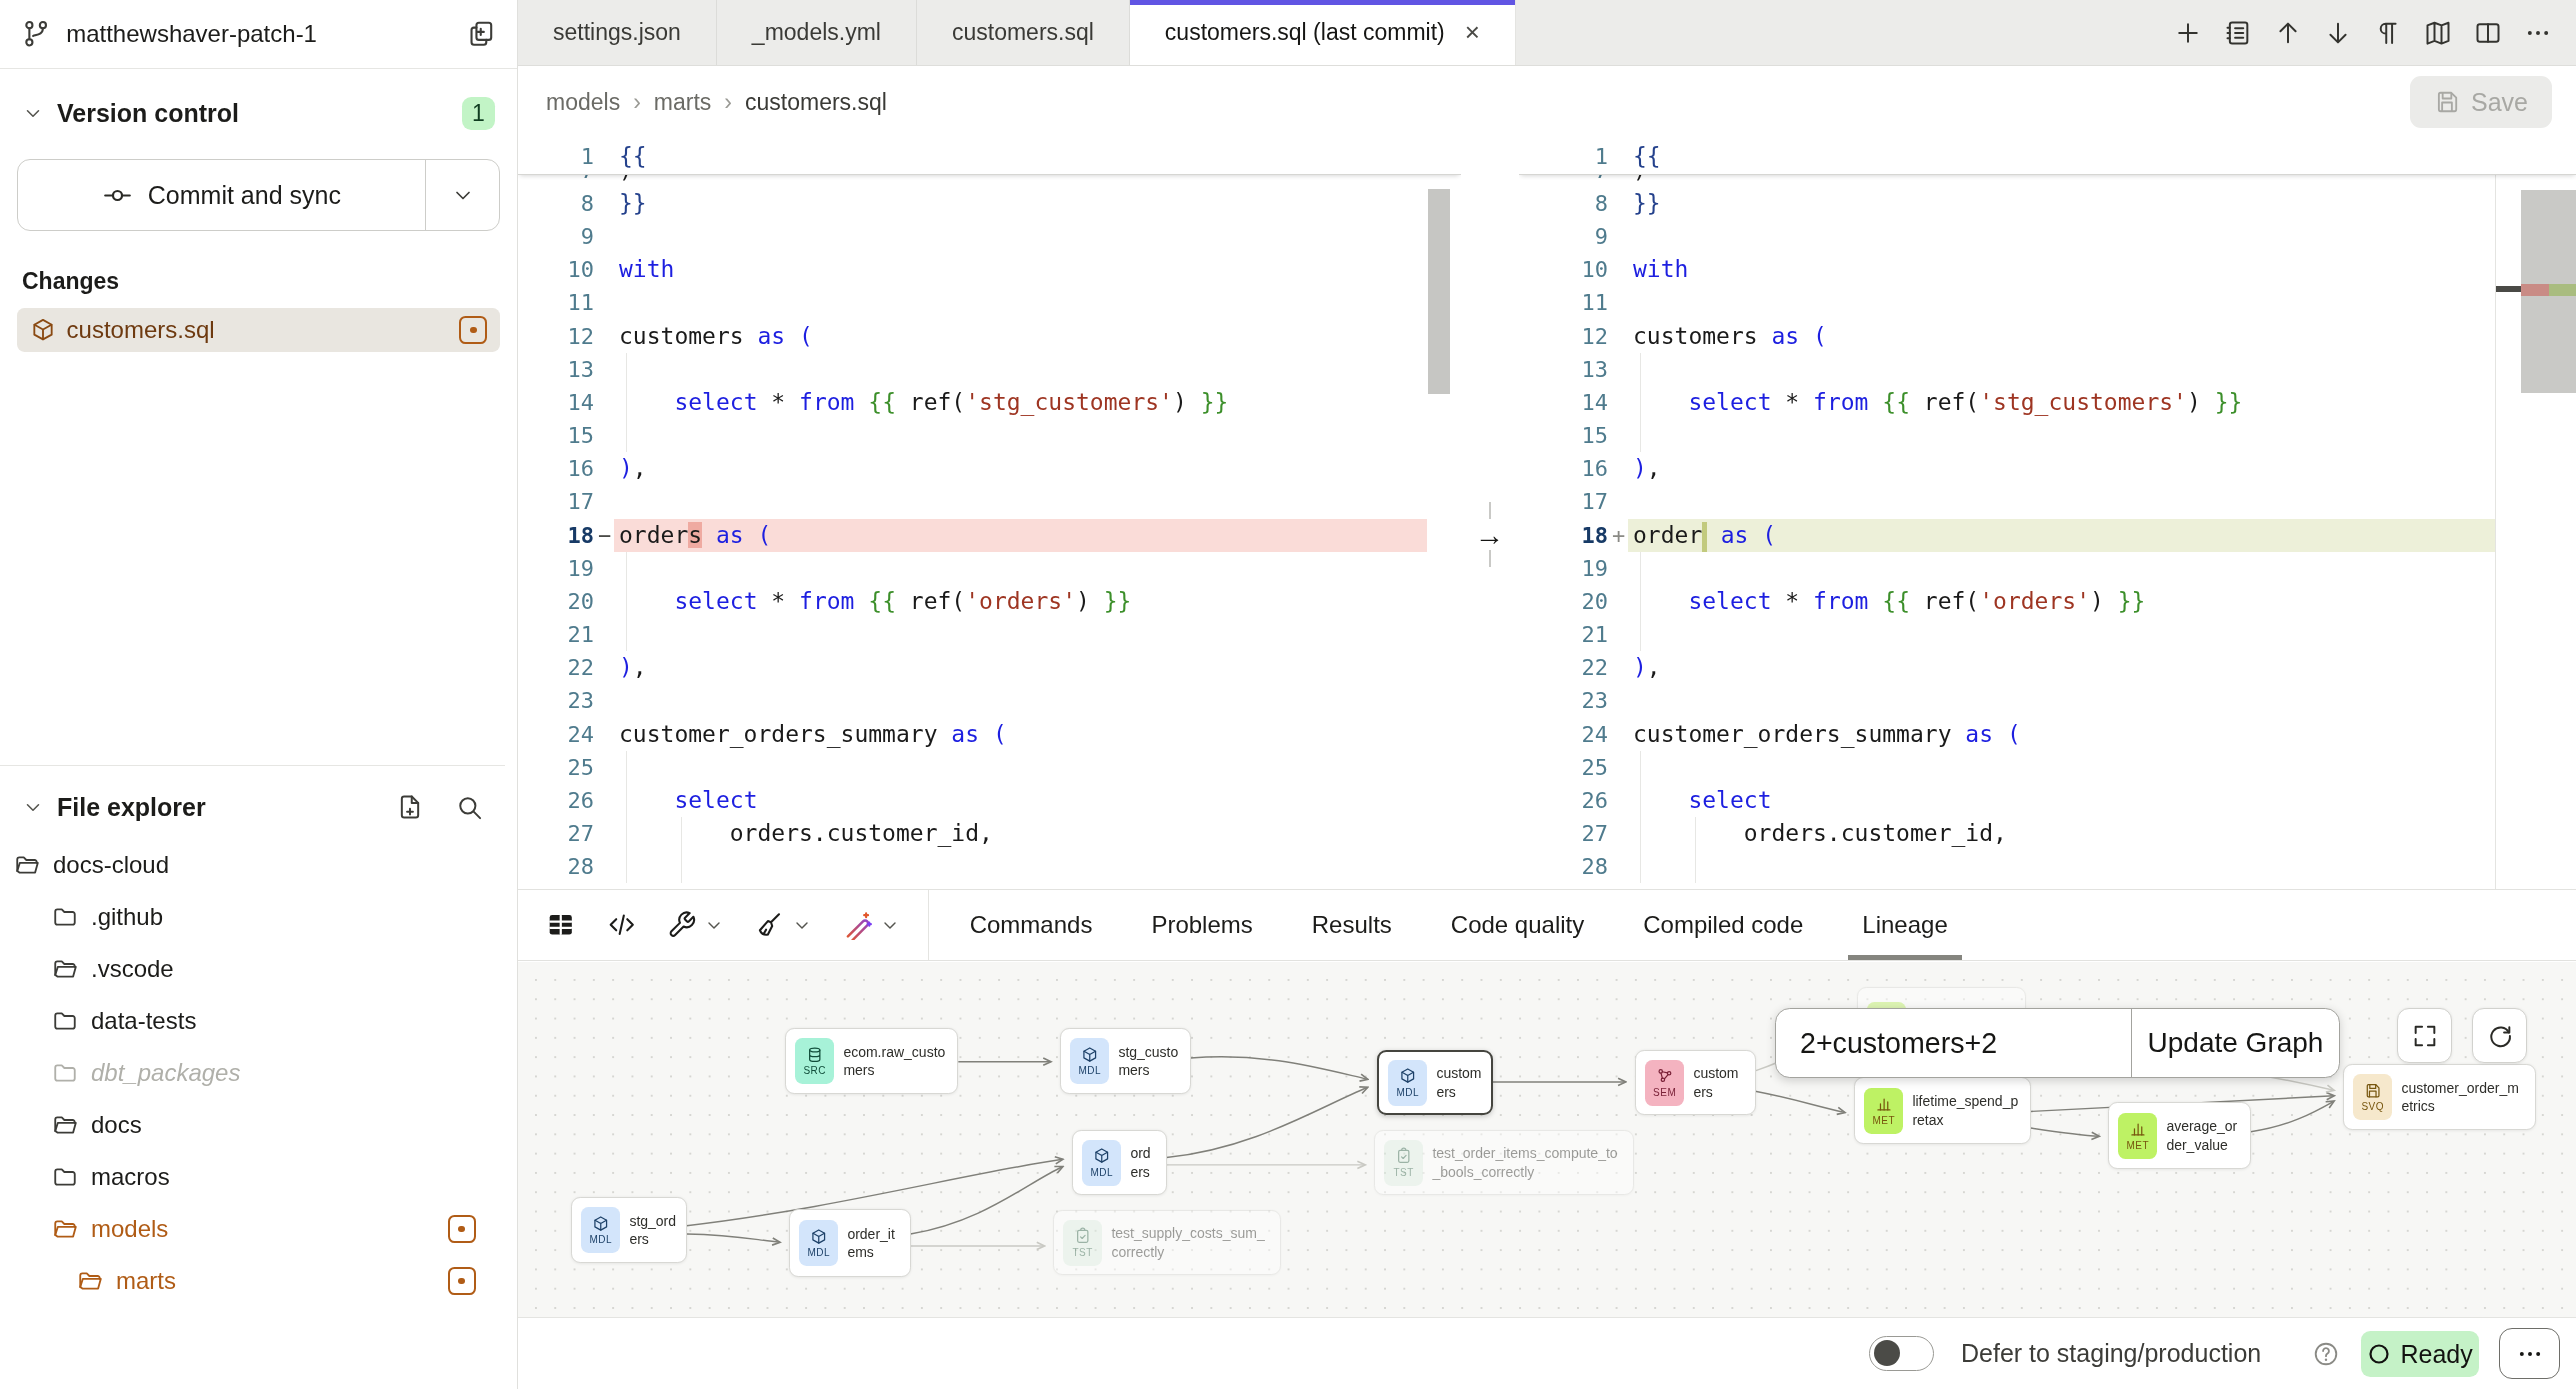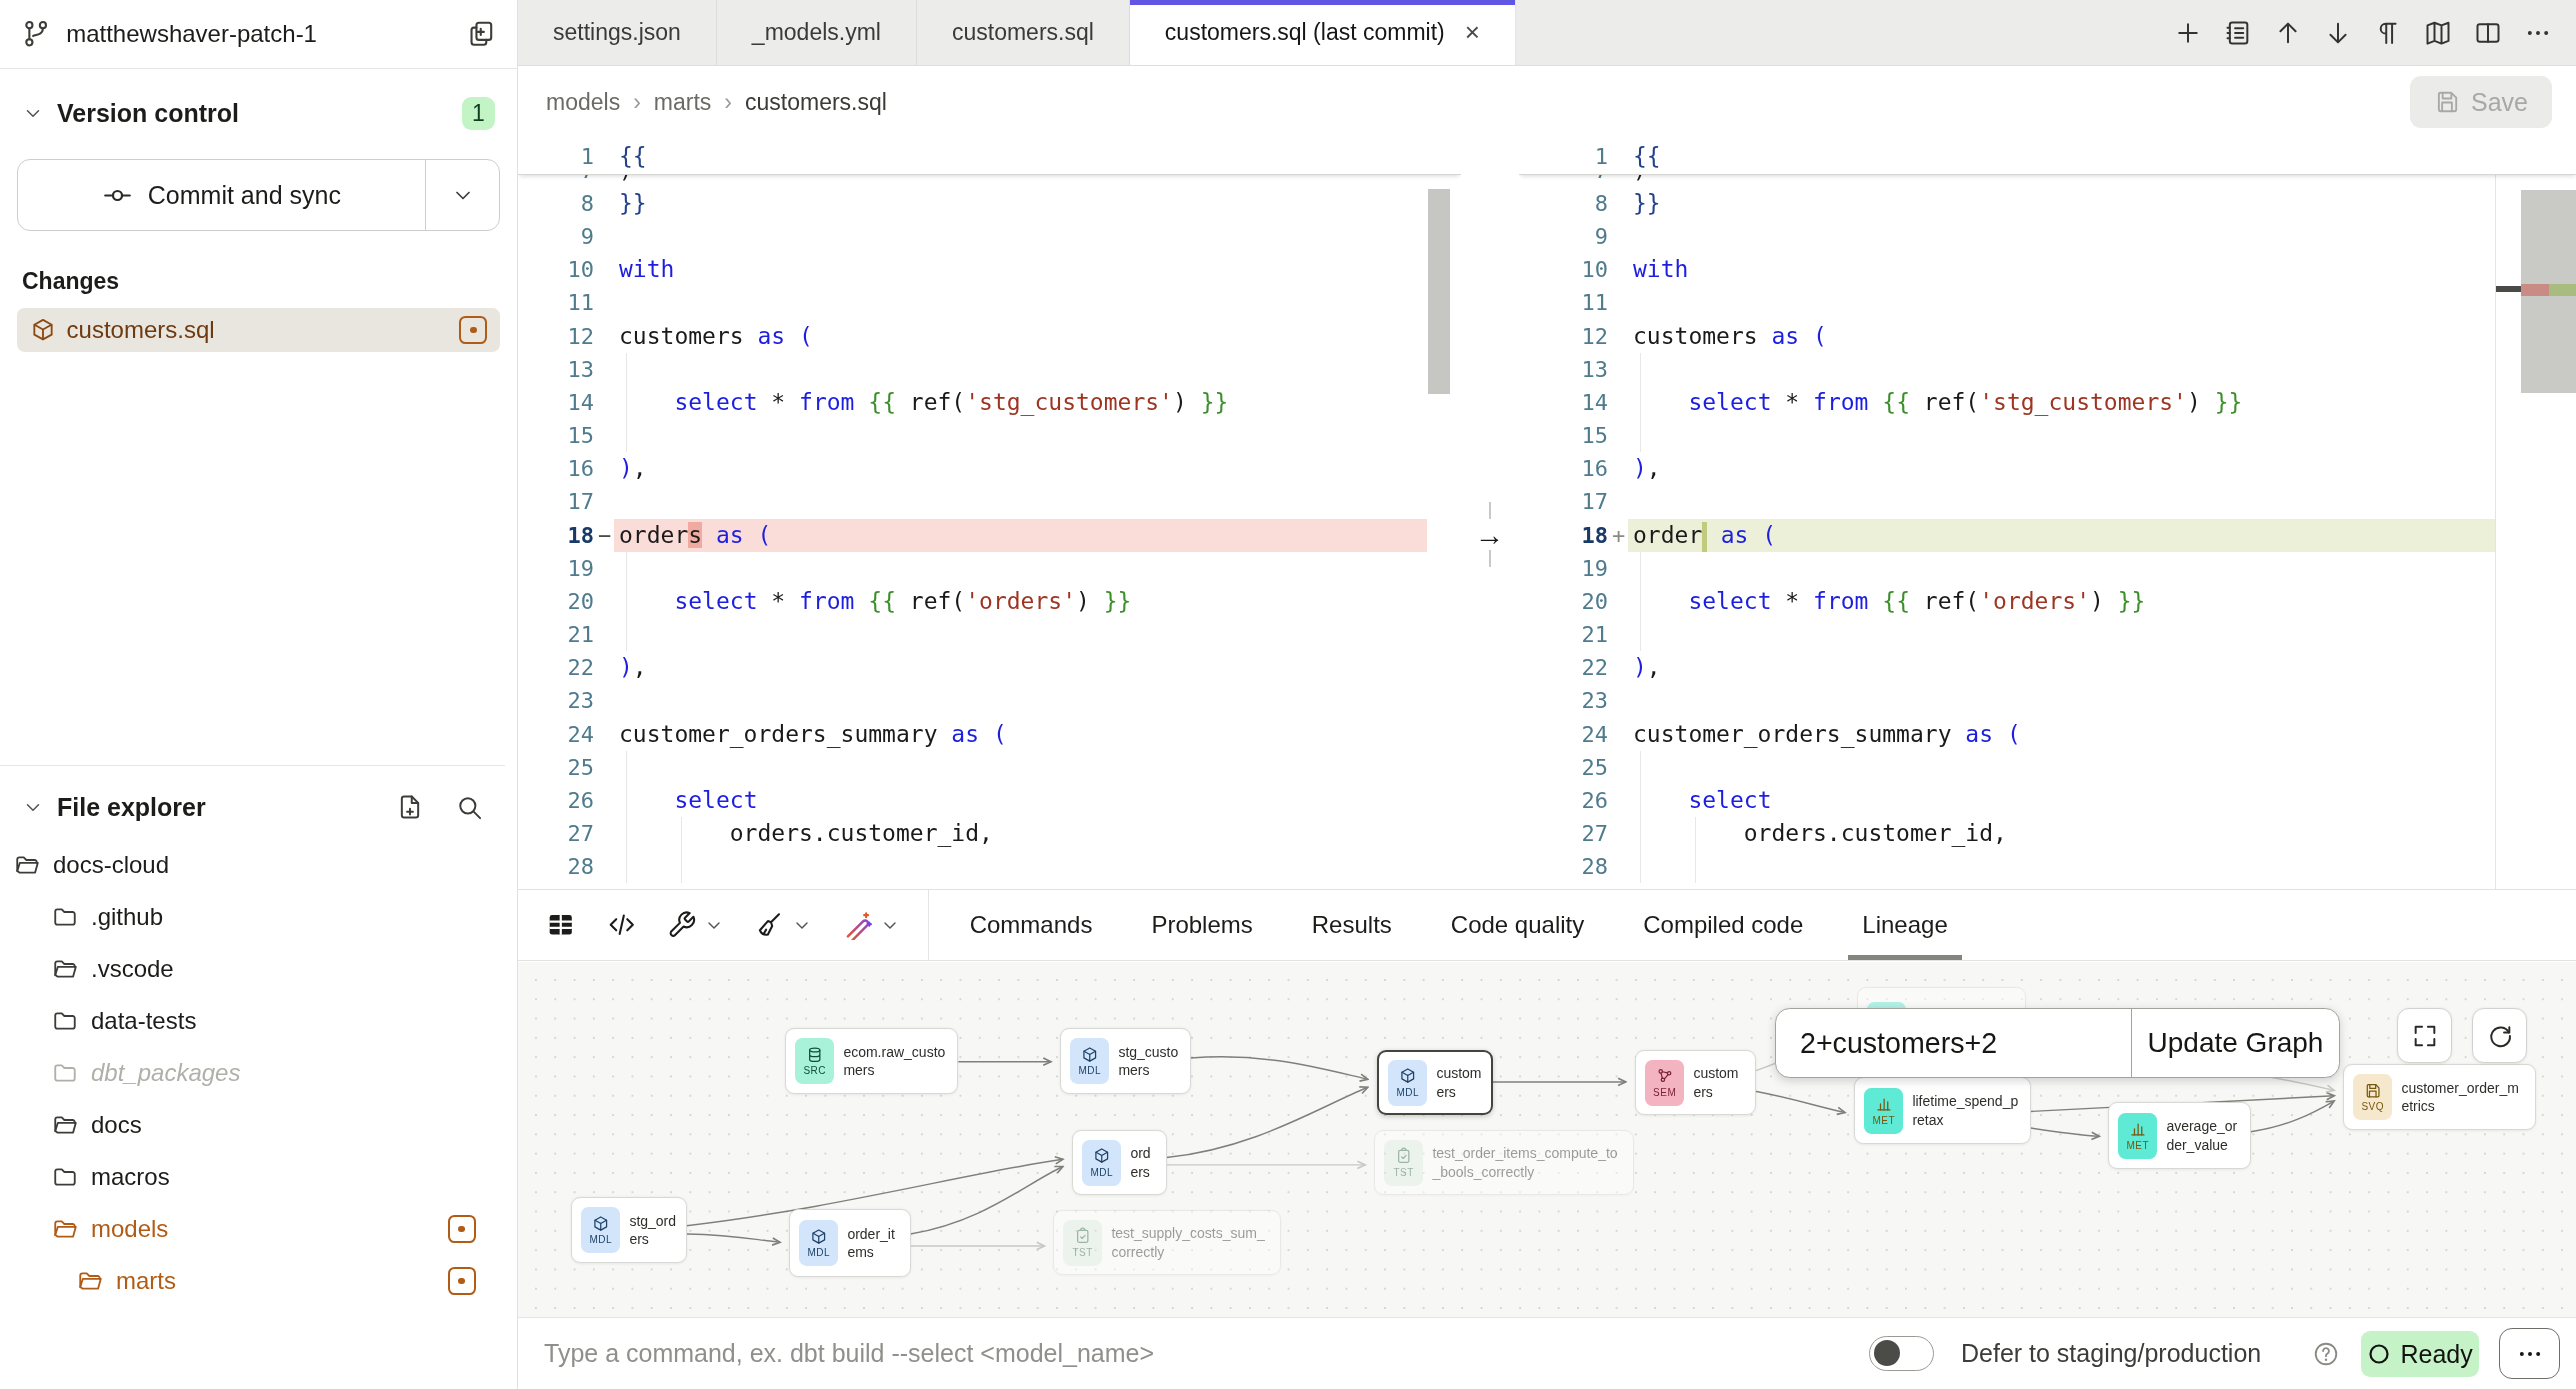--- a/index.html
+++ b/index.html
@@ -152,21 +152,21 @@
     cursor:pointer; }
   .lnode.selected { border:2.8px solid #45453f; box-shadow:0 1.8px 5.5px rgba(0,0,0,.18); }
   .lnode.faded { opacity:.45; }
   .nbadge { width:39px; height:46px; border-radius:7.4px; display:flex; flex-direction:column;
     align-items:center; justify-content:center; gap:1.8px; flex:none; }
   .nbadge .ic { width:17.5px; height:17.5px; }
   .nbadge .tp { font-size:10px; letter-spacing:0.5px; }
   .nb-SRC { background:#a7f2d8; color:#114d3a; }
   .nb-MDL { background:#d3e5fb; color:#1d4168; }
   .nb-SEM { background:#f4b3c0; color:#7a2238; }
-  .nb-MET { background:#5eead4; color:#77560e; }
+  .nb-MET { background:#bef264; color:#77560e; }
   .nb-SVQ { background:#f6e8cc; color:#77560e; }
   .nb-TST { background:#dff0e4; color:#2f6248; }
   .nlabel { font-size:14px; color:#2e2e2a; margin-left:9.2px; line-height:1.3;
     word-break:break-word; }
 
   #lg-selector { position:absolute; left:1257px; top:46px; width:565px; height:70px;
     background:#fff; border:1.8px solid #a3a39e; border-radius:14.7px; display:flex;
     box-shadow:0 2.8px 9.2px rgba(0,0,0,.16); }
   #lg-input { flex:1; border:none; outline:none; background:transparent; font-size:28.6px;
     padding:0 24px; font-family:inherit; color:#161614; min-width:0; }
@@ -810,21 +810,20 @@
         <span class="ic">
             <svg viewBox="0 0 24 24">
               <path d="M20 4.5V9h-4.5"></path>
               <path d="M19.6 9A8 8 0 1 0 20.5 12"></path>
             </svg>
           </span>
       </div>
     </div>
 
     <div id="cmdbar">
-      <input id="cmd-input" placeholder="Type a command, ex. dbt build --select &lt;model_name&gt;" style="">
       <div id="defer-toggle">
         <div class="knob"></div>
       </div>
       <div id="defer-label">Defer to staging/production</div>
       <span class="ic" id="defer-help">
           <svg viewBox="0 0 24 24">
             <circle cx="12" cy="12" r="9.5"></circle>
             <path d="M9.3 9.3a2.7 2.7 0 1 1 4.1 2.3c-.9.55-1.4 1.1-1.4 2v.4"></path>
             <circle class="f" cx="12" cy="17.3" r="1.1"></circle>
           </svg>

